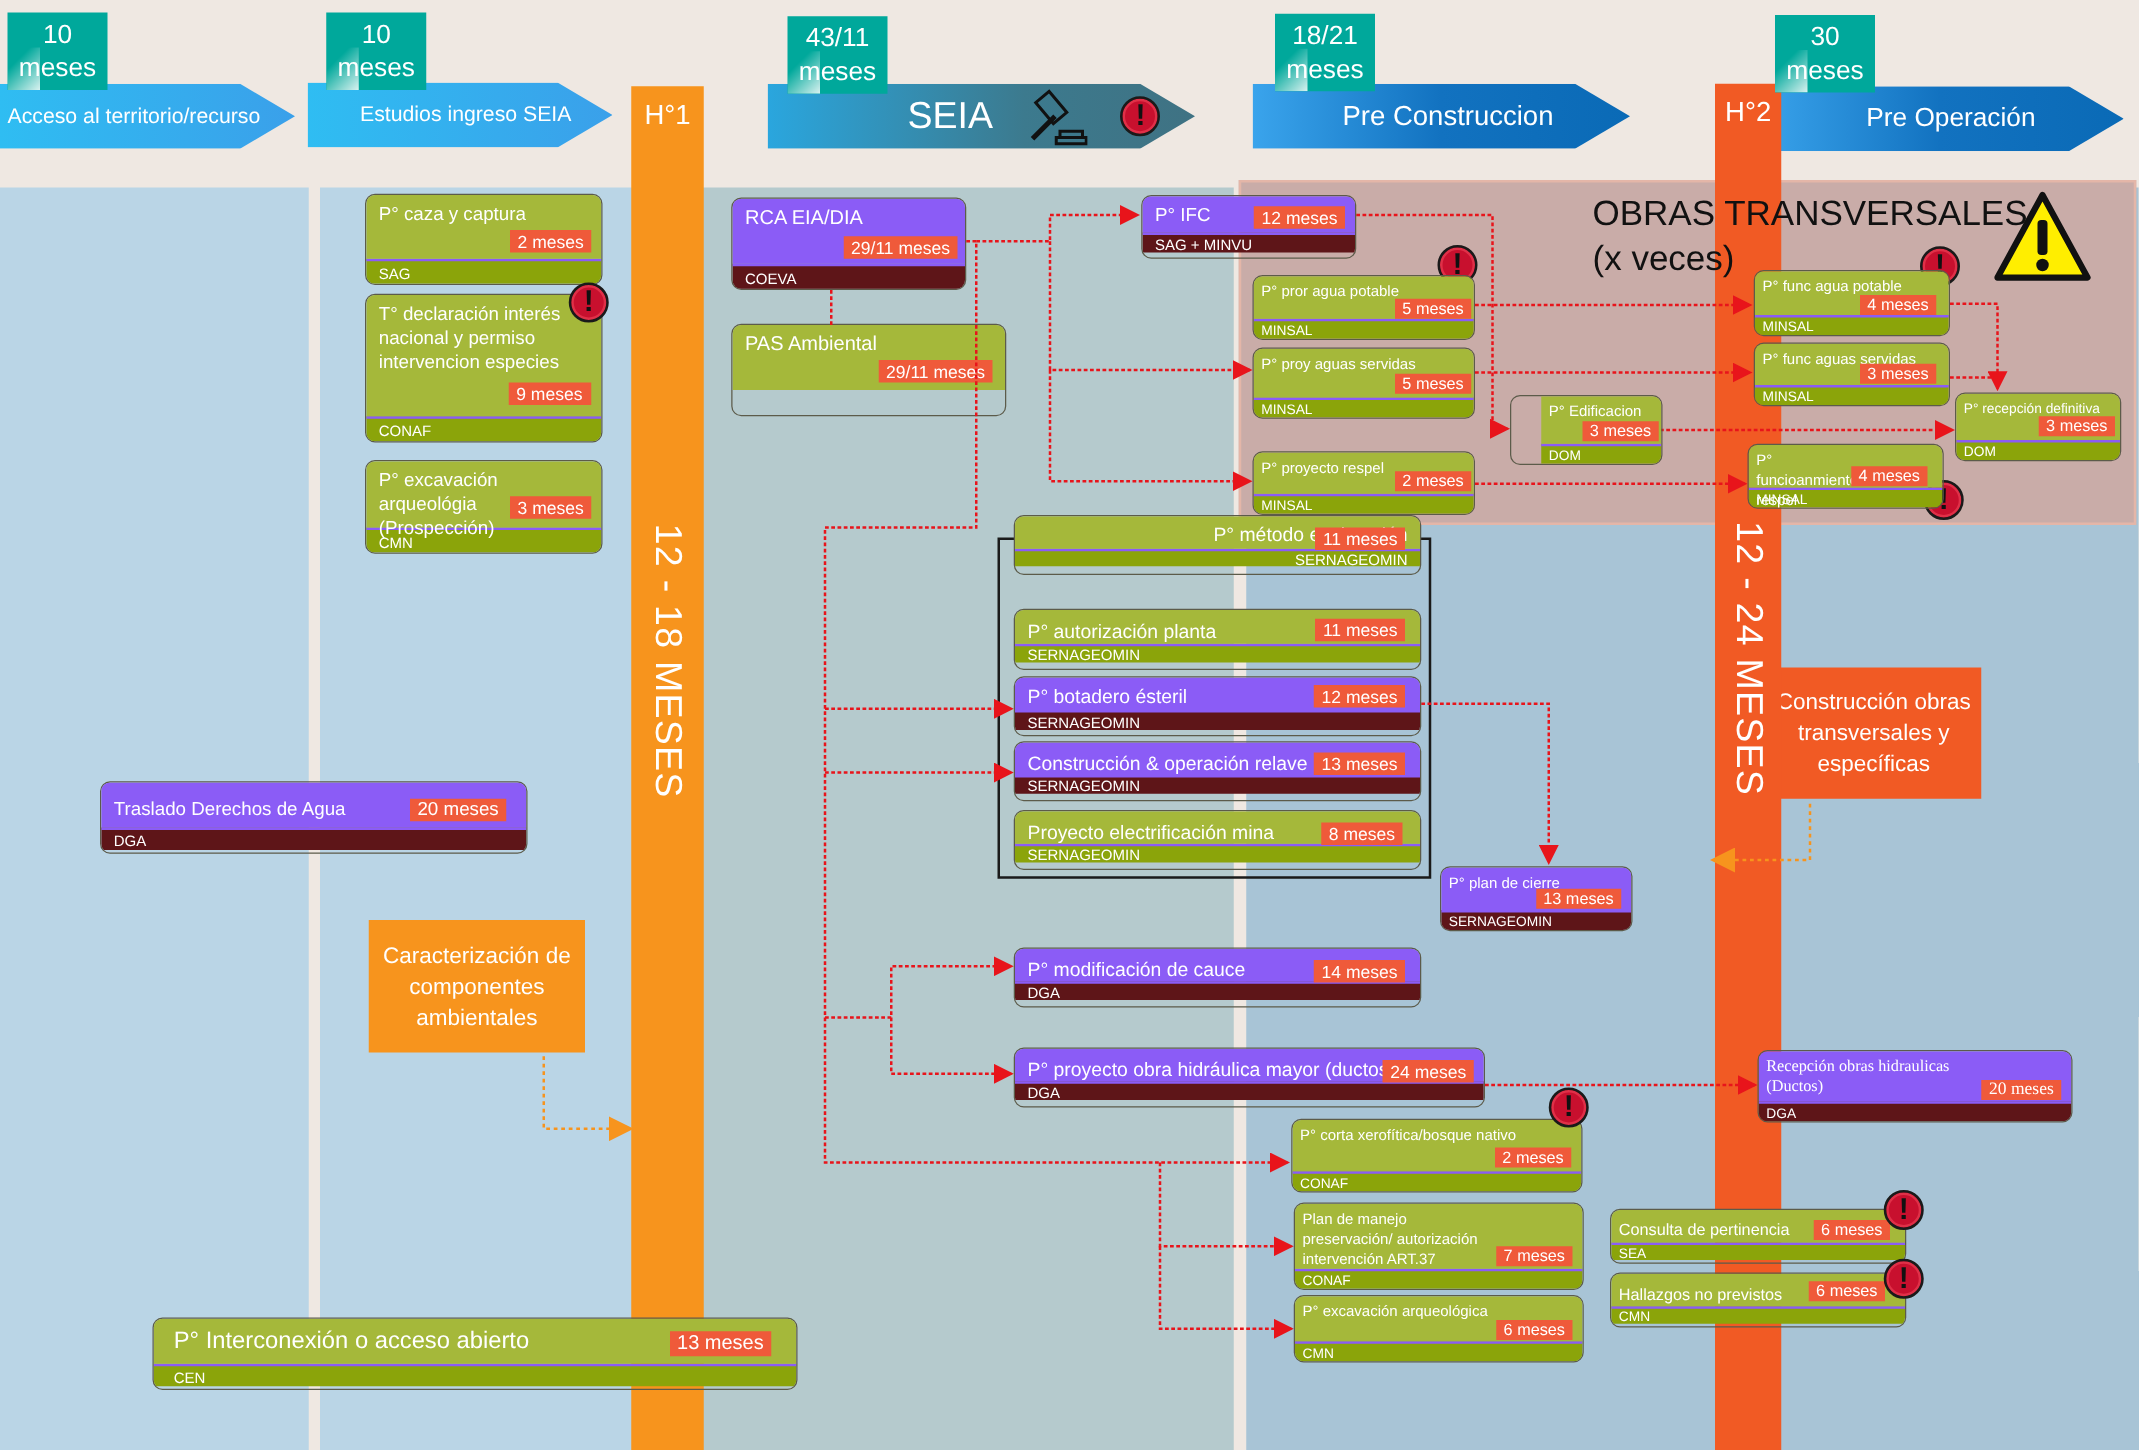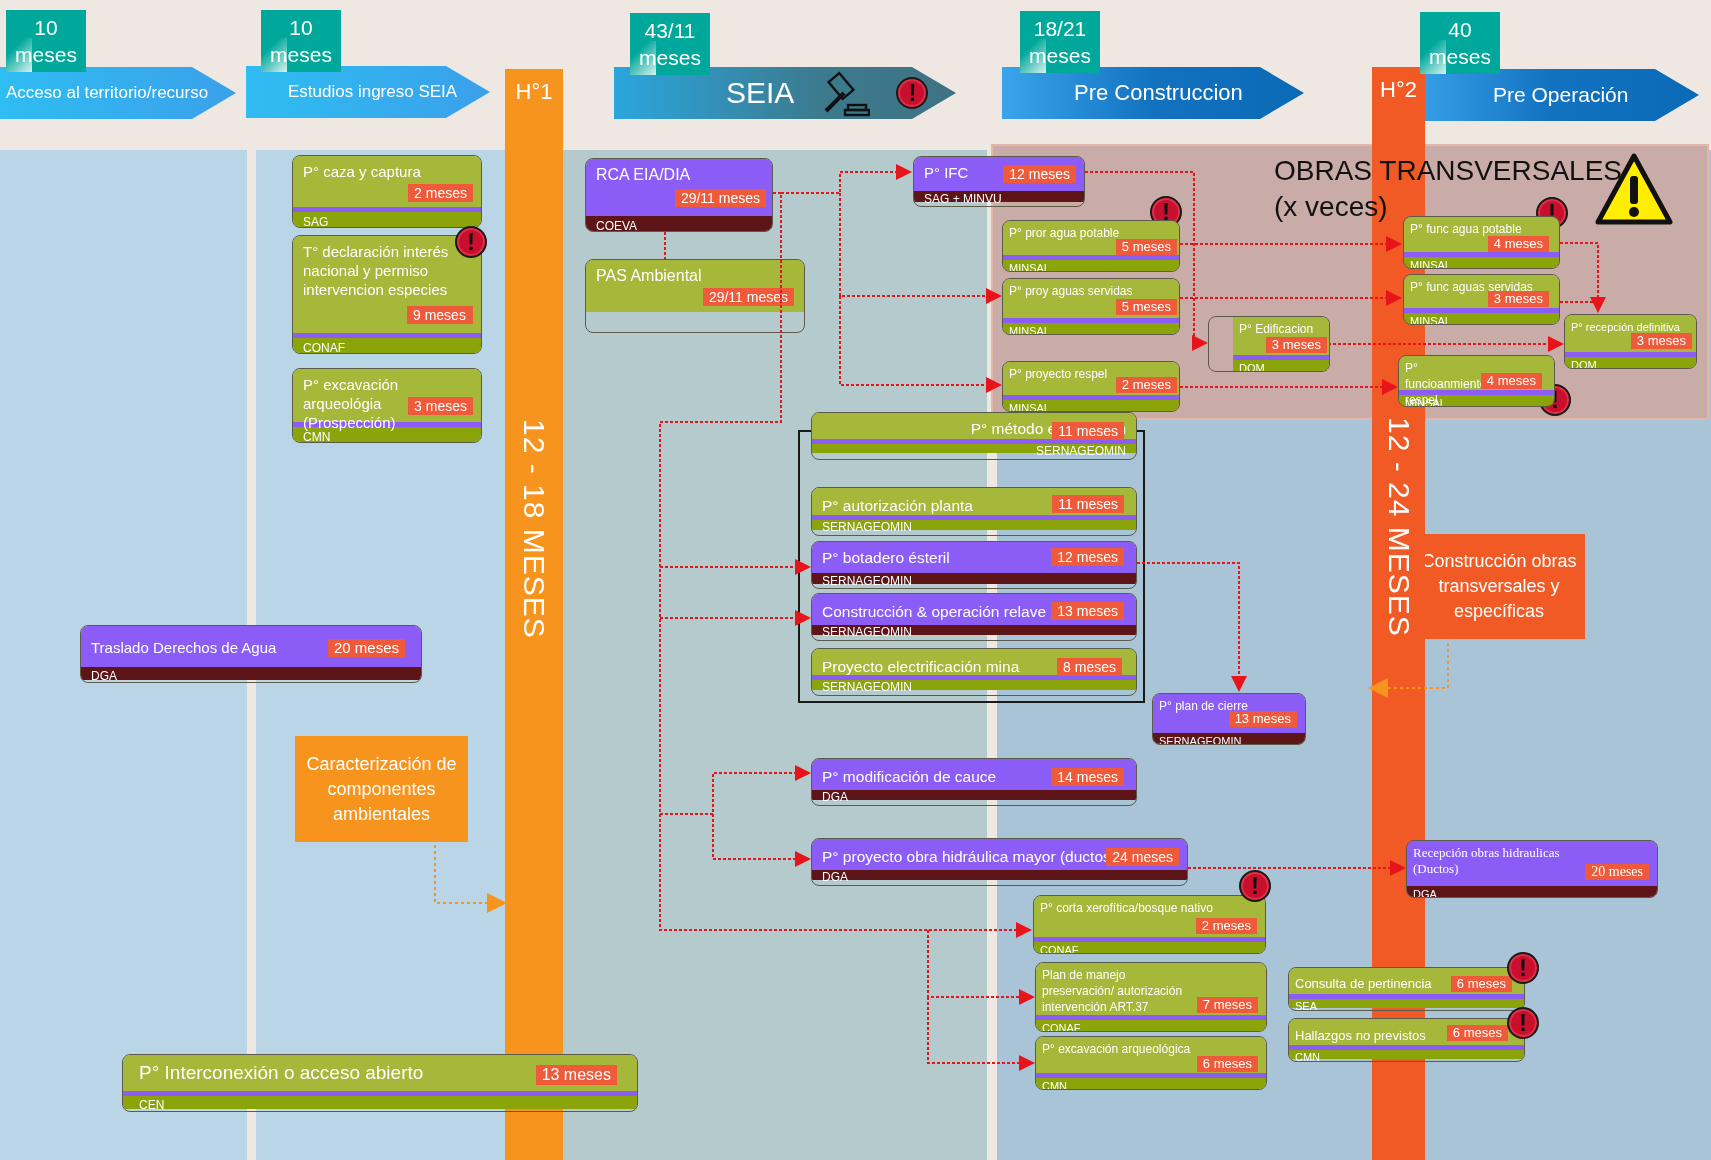--- a/index.html
+++ b/index.html
@@ -15,21 +15,21 @@
   .dur-badge::before { content: ""; position: absolute; left: 0; bottom: 0; width: 26px; height: 34px;
     background: linear-gradient(135deg, rgba(255,255,255,0) 30%, rgba(255,255,255,0.85) 100%); }
   .dur-badge span { position: relative; display: block; }
 
   .milestone { position: absolute; color: #fff; font-size: 22px; text-align: center; padding-top: 10px; }
   .milestone .vtext { position: absolute; left: 50%; writing-mode: vertical-rl; transform: translateX(-50%);
     font-size: 30px; letter-spacing: 1px; white-space: nowrap; }
 
   .card { position: absolute; border: 1px solid #5c5b4a; border-radius: 8px; overflow: hidden; color: #fff; }
   .card .top { position: relative; height: calc(100% - 20px); padding: 6px 10px; font-size: 15px; line-height: 19px; }
-  .card .org { height: 20px; font-size: 12px; line-height: 20px; padding: 0 10px; border-top: 5px solid #8b5cf6; }
+  .card .org { height: 20px; font-size: 12px; line-height: 20px; padding: 0 10px; border-top: 2px solid #8b5cf6; }
   .card.green .top { background: #a5b83a; }
   .card.green .org { background: #8ba40a; }
   .card.red .top { background: #8b5cf6; }
   .card.red .org { background: #5e1518; }
   .card .meses { position: absolute; background: #ef5a3a; color: #fff; font-size: 14px; padding: 0 6px; line-height: 18px; right: 8px; }
   .card.lg .top { font-size: 16px; }
   .card.sm .top { font-size: 12px; line-height: 16px; padding: 4px 6px; }
   .card.sm .org { font-size: 11px; height: 16px; line-height: 16px; padding: 0 6px; }
   .card.sm .top { height: calc(100% - 16px); }
   .card.sm .meses { font-size: 13px; line-height: 16px; }
@@ -103,21 +103,21 @@
 </div>
 <div class="dur-badge" style="left:1020px;top:11px;">
   <span>18/21</span>
     <span>meses</span>
 </div>
 
 <div class="phase-arrow" style="left:1405px;top:69px;width:294px;background:linear-gradient(90deg,#3aa4ec,#1272c0 50%,#0a6ab6);padding-left:88px;font-size:21px;">
   <span>Pre Operación</span>
 </div>
 <div class="dur-badge" style="left:1420px;top:12px;">
-  <span>40</span>
+  <span>30</span>
     <span>meses</span>
 </div>
 
 <div class="milestone" style="left:505px;top:69px;width:58px;height:1091px;background:#f7941d;z-index:2;">
   <span>H°1</span>
   <span class="vtext" style="top:350px;">12 - 18  MESES</span>
 </div>
 <div class="milestone" style="left:1372px;top:67px;width:53px;height:1093px;background:#f15a24;z-index:2;">
   <span>H°2</span>
   <span class="vtext" style="top:350px;">12 - 24  MESES</span>

